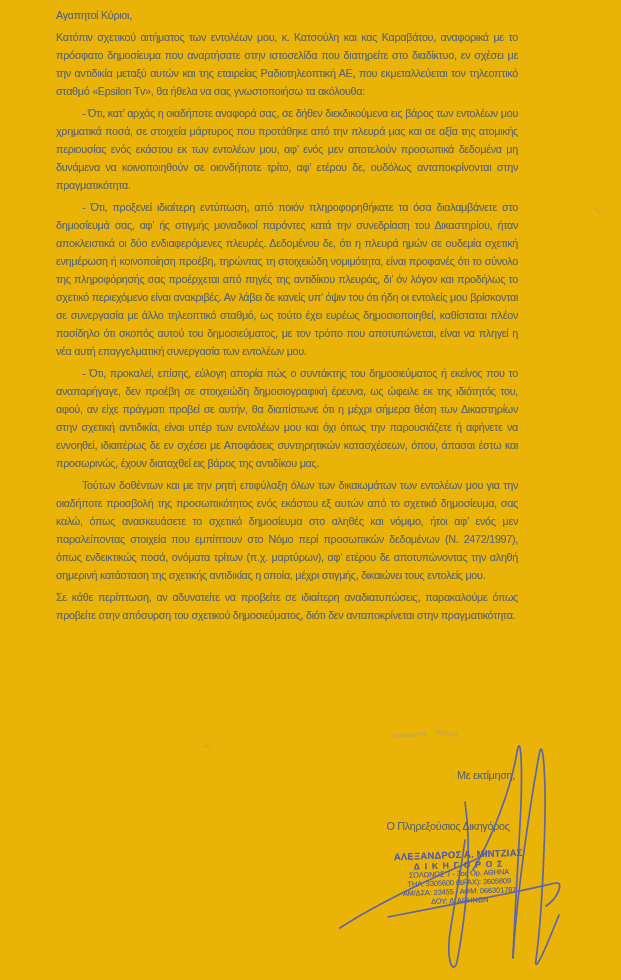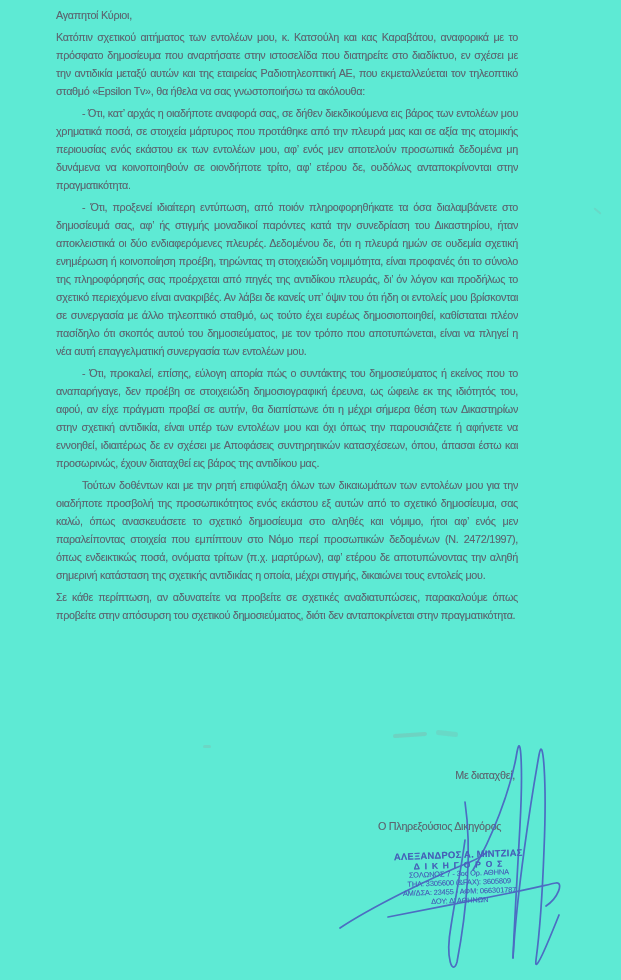--- a/index.html
+++ b/index.html
@@ -1,20 +1,20 @@
 <!DOCTYPE html>
 <html><head>
 <meta charset="utf-8">
 <style>
   html,body { margin:0; padding:0; background:#e9e9e9; }
   .page {
     position:relative;
     width:621px; height:980px;
     margin:0 auto;
-    background:#5eead4;
+    background:#eab308;
     font-family:"Liberation Sans", sans-serif;
     color:#5c6570;
     overflow:hidden;
   }
   .body-text {
     position:absolute; left:56px; top:6px; width:462px;
     font-size:10.8px; line-height:18px; letter-spacing:-0.3px;
     text-align:justify;
     text-shadow:0 0 0.3px rgba(92,101,112,0.35);
   }
@@ -23,21 +23,21 @@
   .fallback { margin-top:5px; }
   .salutation { margin-bottom:4px; }
   .it { }
   .closing {
     position:absolute; top:769px; left:380px; width:135px;
     text-align:right; font-size:10.8px; letter-spacing:-0.3px;
     text-shadow:0 0 0.3px rgba(92,101,112,0.35);
   }
   .sig-title {
     position:absolute; top:820px; left:378px; width:140px;
-    font-size:10.8px; letter-spacing:-0.3px;
+    text-align:center; font-size:10.8px; letter-spacing:-0.3px;
     text-shadow:0 0 0.3px rgba(92,101,112,0.35);
   }
   .stamp {
     position:absolute; left:383px; top:849px; width:152px;
     text-align:center;
     color:#4456b6;
     transform:rotate(-2deg);
     text-shadow:0 0 0.6px rgba(68,86,182,0.55);
     opacity:0.92;
   }
@@ -60,24 +60,24 @@
 
 <div class="page">
 
   <div class="body-text">
     <p class="salutation">Αγαπητοί Κύριοι,</p>
     <p><span>Κατόπιν σχετικού αιτήματος των εντολέων μου, κ. Κατσούλη και κας Καραβάτου, αναφορικά με το πρόσφατο δημοσίευμα που αναρτήσατε στην ιστοσελίδα που διατηρείτε στο διαδίκτυο, εν σχέσει με την αντιδικία μεταξύ αυτών και της εταιρείας Ραδιοτηλεοπτική ΑΕ, που εκμεταλλεύεται τον τηλεοπτικό σταθμό «</span><span class="it">Epsilon Tv</span><span>», θα ήθελα να σας γνωστοποιήσω τα ακόλουθα:</span></p>
     <p class="indent">- Ότι, κατ’ αρχάς η οιαδήποτε αναφορά σας, σε δήθεν διεκδικούμενα εις βάρος των εντολέων μου χρηματικά ποσά, σε στοιχεία μάρτυρος που προτάθηκε από την πλευρά μας και σε αξία της ατομικής περιουσίας ενός εκάστου εκ των εντολέων μου, αφ’ ενός μεν αποτελούν προσωπικά δεδομένα μη δυνάμενα να κοινοποιηθούν σε οιονδήποτε τρίτο, αφ’  ετέρου δε, ουδόλως ανταποκρίνονται στην πραγματικότητα.</p>
     <p class="indent">- Ότι, προξενεί ιδιαίτερη εντύπωση, από ποιόν πληροφορηθήκατε τα όσα διαλαμβάνετε στο δημοσίευμά σας, αφ’ ής στιγμής μοναδικοί παρόντες κατά την συνεδρίαση του Δικαστηρίου, ήταν αποκλειστικά οι δύο ενδιαφερόμενες πλευρές. Δεδομένου δε, ότι η πλευρά ημών σε ουδεμία σχετική ενημέρωση ή κοινοποίηση προέβη, τηρώντας τη στοιχειώδη νομιμότητα, είναι προφανές ότι το σύνολο της πληροφόρησής σας προέρχεται από πηγές της αντιδίκου πλευράς, δι’ όν λόγον και προδήλως το σχετικό περιεχόμενο είναι ανακριβές. Αν λάβει δε κανείς υπ’ όψιν του ότι ήδη οι εντολείς μου βρίσκονται σε συνεργασία με άλλο τηλεοπτικό σταθμό, ως τούτο έχει ευρέως δημοσιοποιηθεί, καθίσταται πλέον πασίδηλο ότι σκοπός αυτού του δημοσιεύματος, με τον τρόπο που αποτυπώνεται, είναι να πληγεί η νέα αυτή επαγγελματική συνεργασία των εντολέων μου.</p>
     <p class="indent">- Ότι, προκαλεί, επίσης, εύλογη απορία πώς ο συντάκτης του δημοσιεύματος ή εκείνος που το αναπαρήγαγε, δεν προέβη σε στοιχειώδη δημοσιογραφική έρευνα, ως ώφειλε εκ της ιδιότητός του, αφού, αν είχε πράγματι προβεί σε αυτήν, θα διαπίστωνε ότι η μέχρι σήμερα θέση των Δικαστηρίων στην σχετική αντιδικία, είναι υπέρ των εντολέων μου και όχι όπως την παρουσιάζετε ή αφήνετε να εννοηθεί, ιδιαιτέρως δε εν σχέσει με Αποφάσεις συντηρητικών κατασχέσεων, όπου, άπασαι έστω και προσωρινώς, έχουν διαταχθεί εις βάρος της αντιδίκου μας.</p>
     <p class="indent">Τούτων δοθέντων και με την ρητή επιφύλαξη όλων των δικαιωμάτων των εντολέων μου για την οιαδήποτε προσβολή της προσωπικότητος ενός εκάστου εξ αυτών από το σχετικό δημοσίευμα, σας καλώ, όπως ανασκευάσετε το σχετικό δημοσίευμα στο αληθές και νόμιμο, ήτοι αφ’ ενός μεν παραλείποντας στοιχεία που εμπίπτουν στο Νόμο περί προσωπικών δεδομένων (Ν. 2472/1997), όπως ενδεικτικώς ποσά, ονόματα τρίτων (π.χ. μαρτύρων), αφ’ ετέρου δε αποτυπώνοντας την αληθή σημερινή κατάσταση της σχετικής αντιδικίας η οποία, μέχρι στιγμής, δικαιώνει τους εντολείς μου.</p>
-    <p class="fallback">Σε κάθε περίπτωση, αν αδυνατείτε να προβείτε σε σχετικές αναδιατυπώσεις, παρακαλούμε όπως προβείτε στην απόσυρση του σχετικού δημοσιεύματος, διότι δεν ανταποκρίνεται στην πραγματικότητα.</p>
+    <p class="fallback">Σε κάθε περίπτωση, αν αδυνατείτε να προβείτε σε ιδιαίτερη αναδιατυπώσεις, παρακαλούμε όπως προβείτε στην απόσυρση του σχετικού δημοσιεύματος, διότι δεν ανταποκρίνεται στην πραγματικότητα.</p>
   </div>
 
-  <div class="closing">Με διαταχθεί,</div>
+  <div class="closing">Με εκτίμηση,</div>
 
   <div class="sig-title">Ο Πληρεξούσιος Δικηγόρος</div>
 
   <div class="stamp">
     <div class="name">ΑΛΕΞΑΝΔΡΟΣ Α. ΜΙΝΤΖΙΑΣ</div>
     <div class="title">Δ Ι Κ Η Γ Ο Ρ Ο Σ</div>
     <div class="line">ΣΟΛΩΝΟΣ 7 - 3ος Ορ. ΑΘΗΝΑ</div>
     <div class="line">ΤΗΛ: 3305600 (&amp;FAX): 3605809</div>
     <div class="line">ΑΜ/ΔΣΑ: 23455 - ΑΦΜ: 066301787</div>
     <div class="line">ΔΟΥ: Δ' ΑΘΗΝΩΝ</div>

